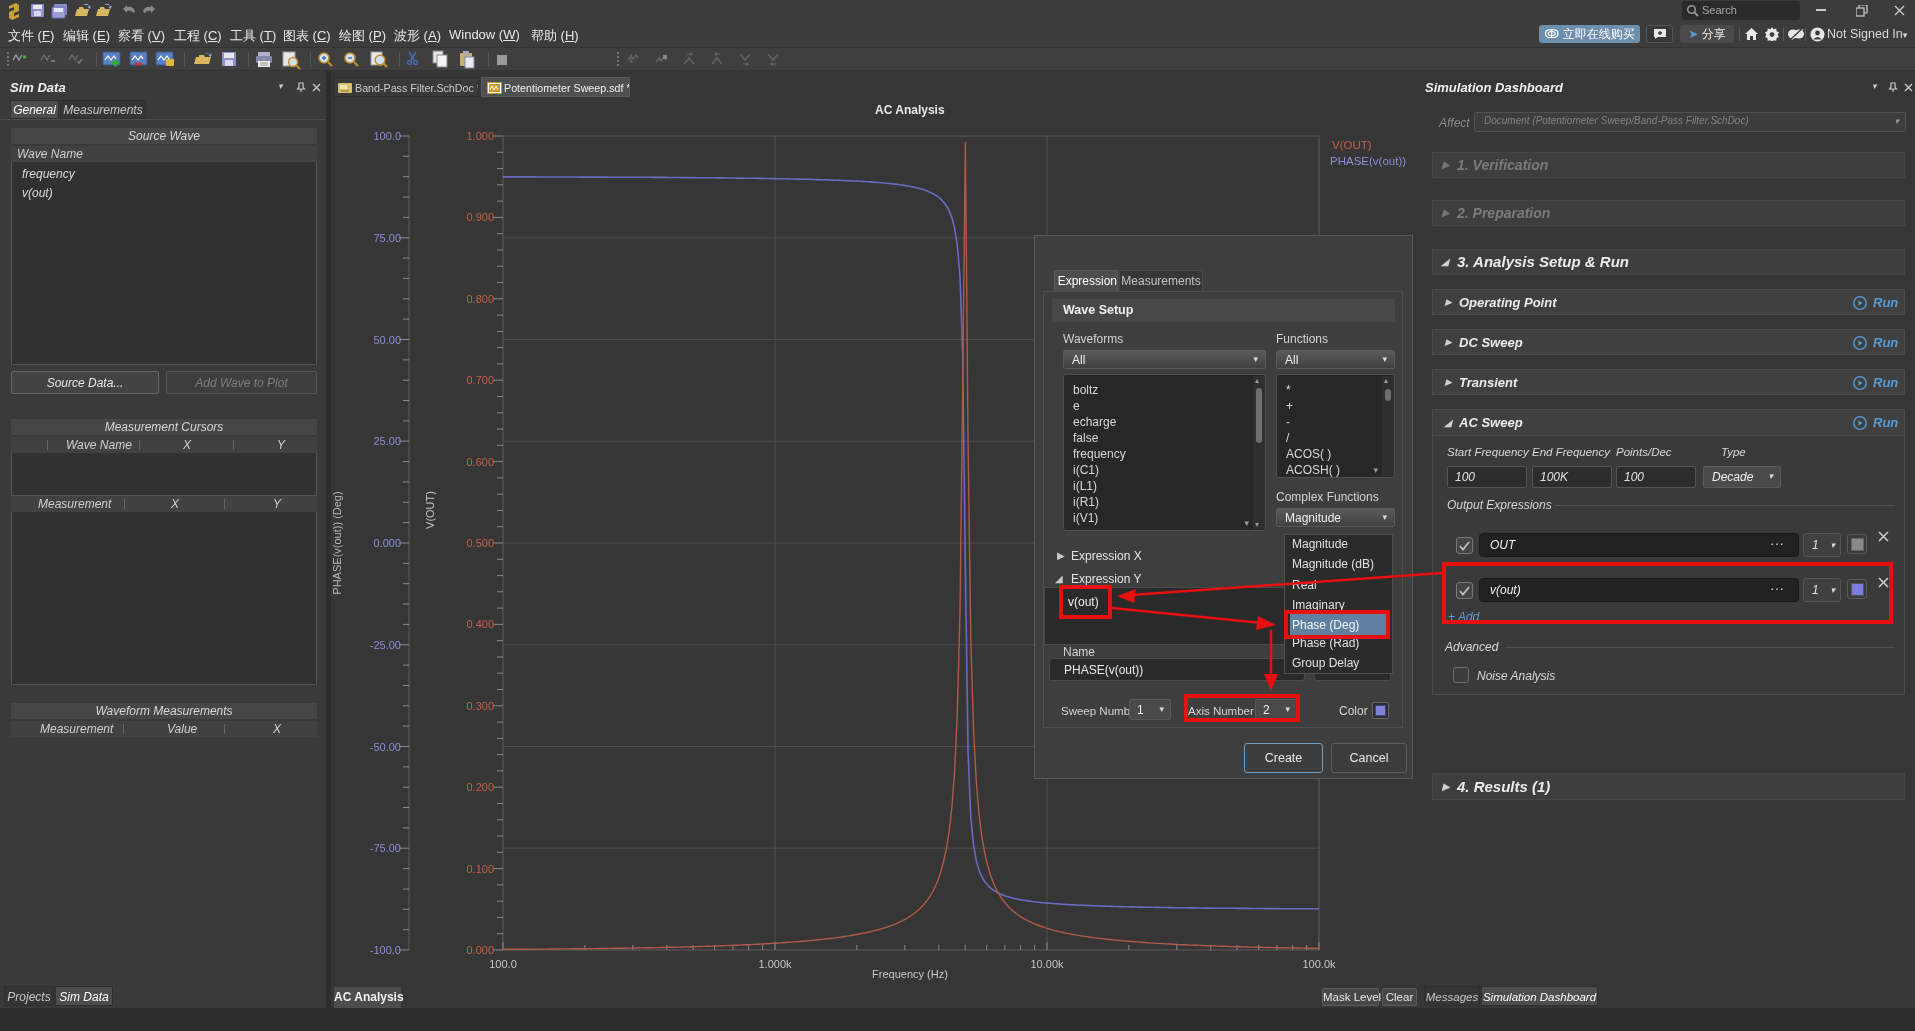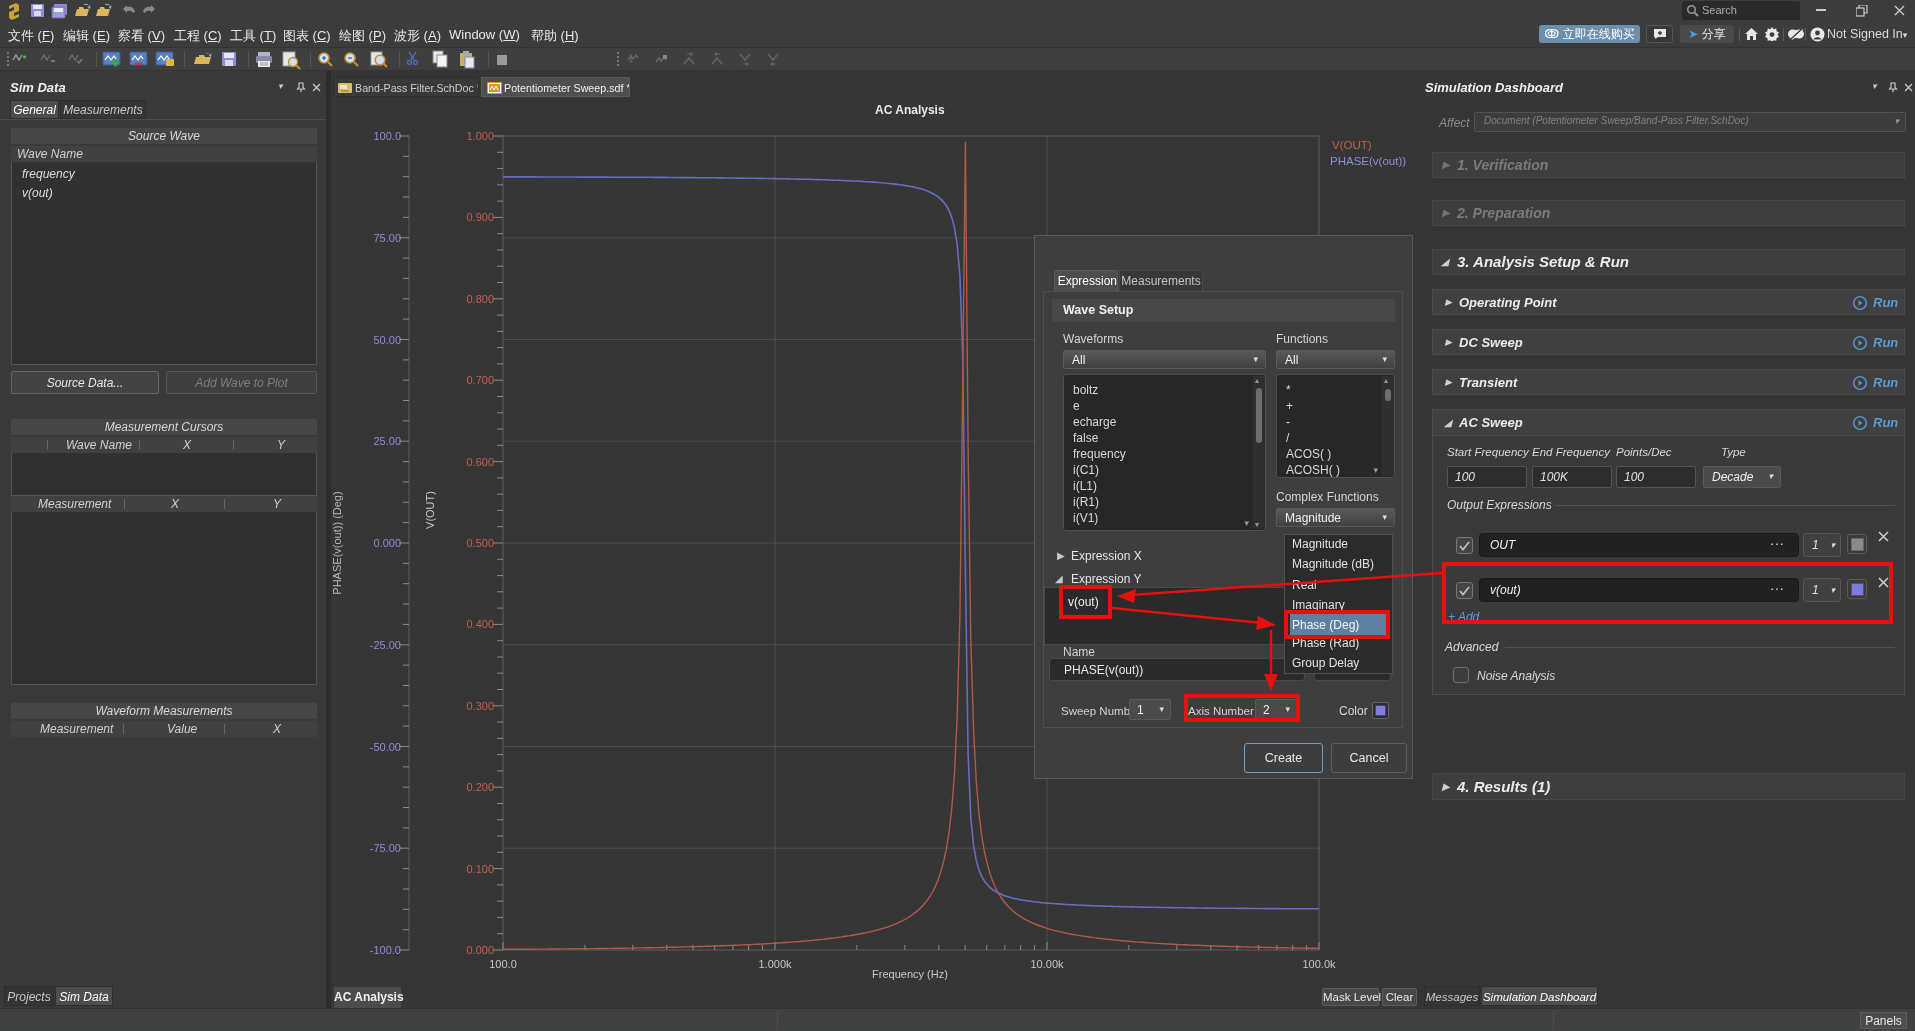--- a/index.html
+++ b/index.html
@@ -710,19 +710,14 @@
   <g stroke="#e80f0f" stroke-width="2.5" fill="#e80f0f">
     <line x1="1442" y1="573" x2="1131" y2="595"></line>
     <path d="M1117 596 L1136 589 L1134 603 Z" stroke="none"></path>
     <line x1="1112" y1="608" x2="1262" y2="623"></line>
     <path d="M1276 625 L1258 616 L1256 630 Z" stroke="none"></path>
     <line x1="1271" y1="630" x2="1271" y2="678"></line>
     <path d="M1271 691 L1264 674 L1278 674 Z" stroke="none"></path>
   </g>
 </svg>
 
-<div class="abs" id="statusbar">
-  <div class="abs" style="left:777px;top:2px;width:1px;height:19px;background:#4e4e4e"></div>
-  <div class="abs" style="left:1553px;top:2px;width:1px;height:19px;background:#4e4e4e"></div>
-  <div class="abs" style="left:1860px;top:3px;width:47px;height:17px;background:#4c4c4c;border:1px solid #5c5c5c;font-size:12px;color:#e8e8e8;text-align:center;line-height:16px">Panels</div>
+
 </div>
 
-</div>
-
 </body></html>

